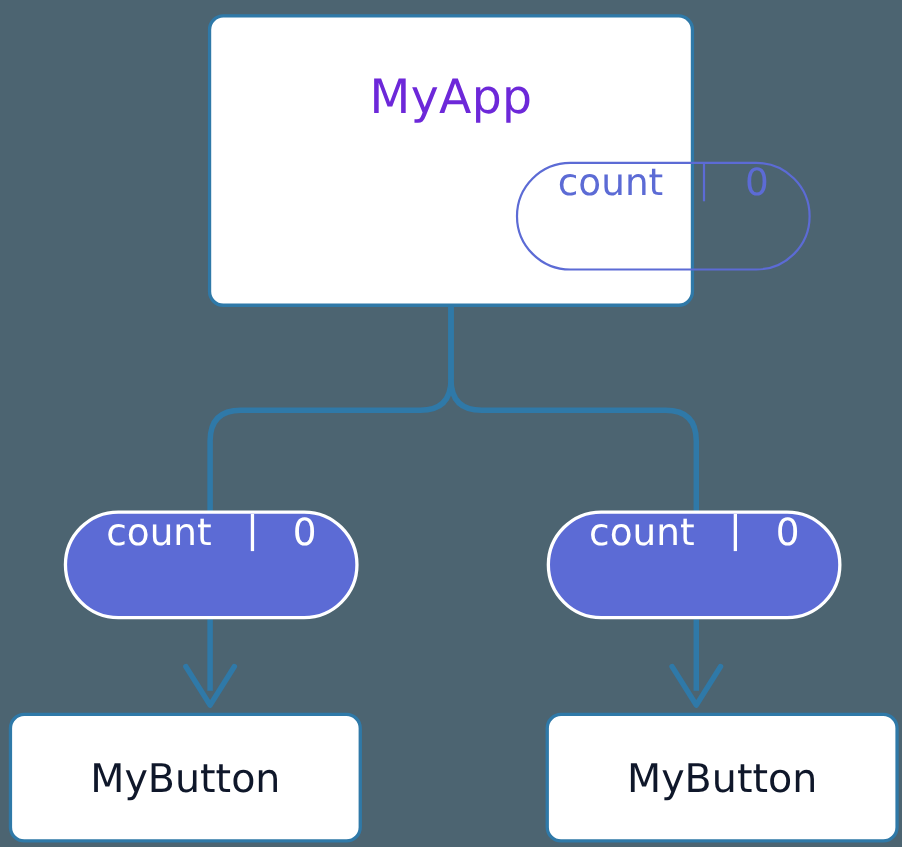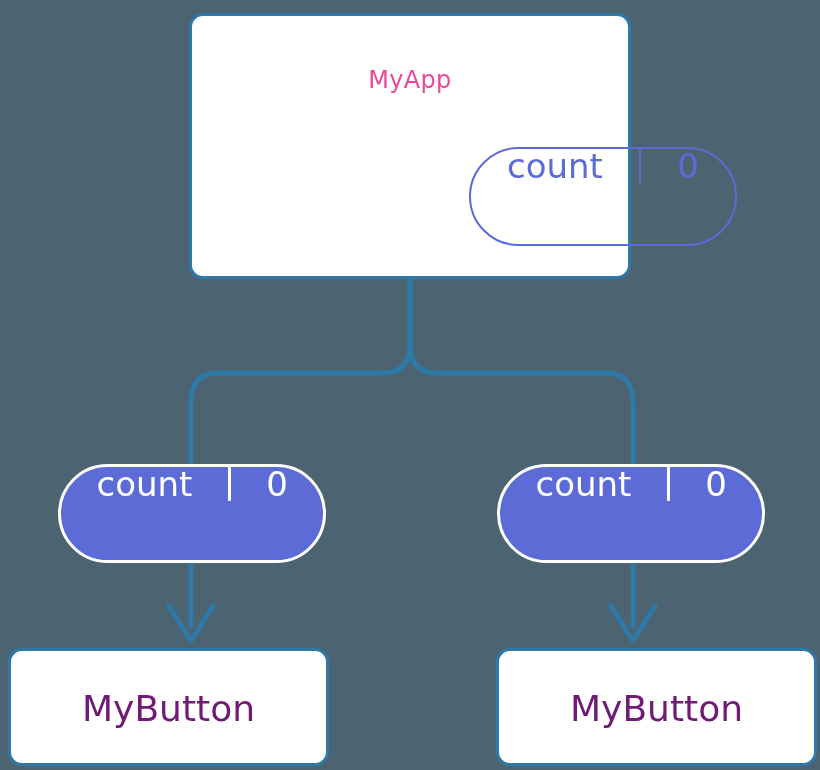--- a/index.html
+++ b/index.html
@@ -40,22 +40,22 @@
     top: 13px;
     width: 442px;
     height: 266px;
   }
   .card-title {
     position: absolute;
     left: 0;
     right: 0;
     top: 52px;
     text-align: center;
-    font-size: 24px;
-    color: #ec4899;
+    font-size: 43px;
+    color: #6d28d9;
     letter-spacing: 0.3px;
     line-height: 1;
   }
 
   
   .state-pill {
     position: absolute;
     display: flex;
     align-items: flex-start;
     box-sizing: border-box;
@@ -133,21 +133,21 @@
     width: 321px;
     height: 118px;
   }
   .leaf-title {
     position: absolute;
     left: 0;
     right: 0;
     top: 40px;
     text-align: center;
     font-size: 36px;
-    color: #701a75;
+    color: #0f172a;
     line-height: 1;
   }
 </style>
 </head>
 <body>
 
 <div id="stage">
 
   <svg id="wires" viewBox="0 0 820 770">
 

